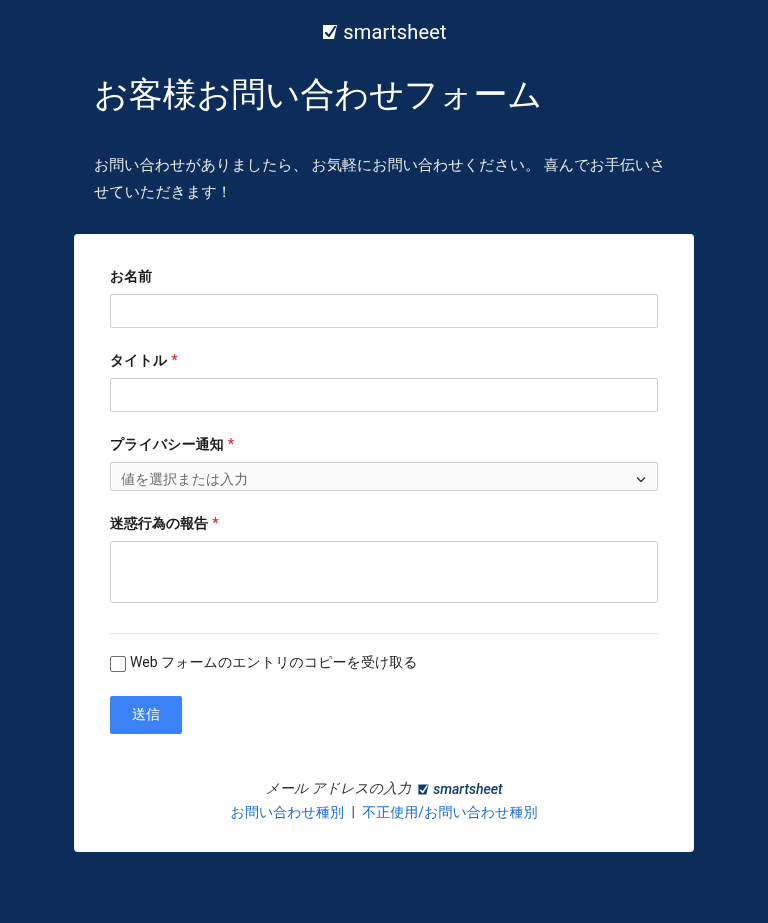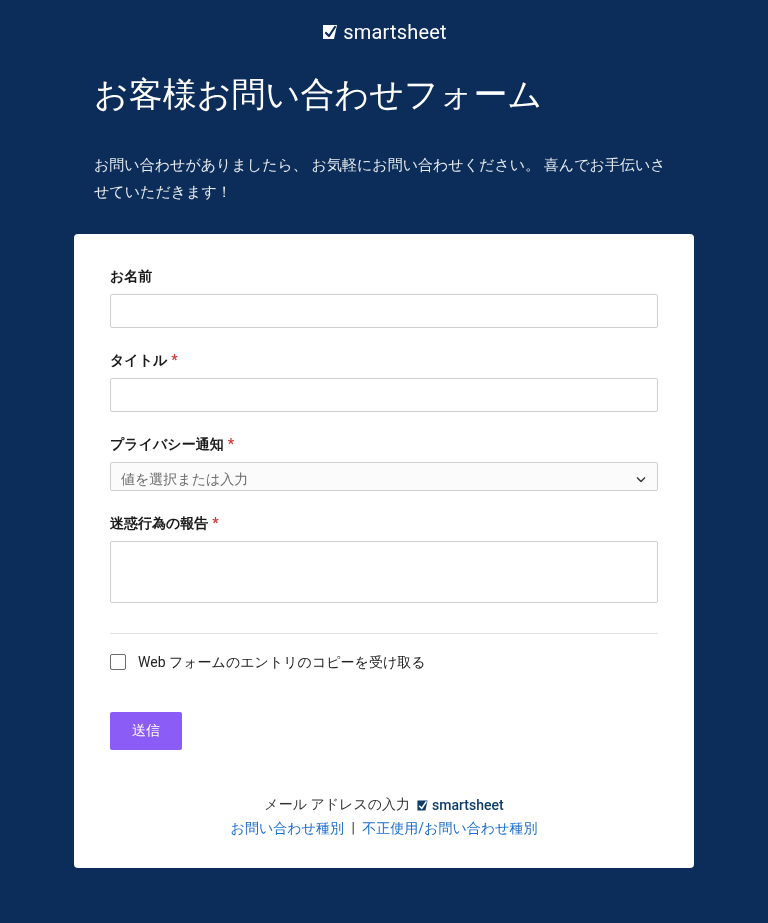--- a/index.html
+++ b/index.html
@@ -118,55 +118,56 @@
       justify-content: center;
       cursor: pointer;
     }
     .divider {
       border: none;
       border-top: 1px solid #e3e3e3;
       margin: 26px 0 20px 0;
     }
     .checkbox-row {
       display: flex;
-      align-items: flex-start;
-      gap: 12px;
-      margin-bottom: 40px;
+      align-items: flex-end;
+      gap: 4px;
+      margin-bottom: 24px;
     }
     .checkbox {
       width: 16px;
       height: 16px;
       border: 1.5px solid #6b6b6b;
       border-radius: 2px;
       background: #fff;
       cursor: pointer;
       appearance: none;
     }
     .checkbox-label { font-size: 14px; color: #222; }
     .submit-btn {
-      background: #8b5cf6;
+      background: #3b82f6;
       color: #fff;
       border: none;
       padding: 10px 22px;
       font-size: 14px;
       border-radius: 2px;
       cursor: pointer;
     }
     .footer {
       text-align: center;
       margin-top: 46px;
       font-size: 14px;
     }
     .footer-row1 {
       color: #333;
       display: flex;
       align-items: center;
       justify-content: center;
       gap: 6px;
       margin-bottom: 6px;
+      font-style: italic;
     }
     .footer-logo-wrap { display: inline-flex; align-items: center; gap: 3px; }
     .footer-logo-mark { width: 13px; height: 13px; display: inline-flex; }
     .footer-logo-text { font-size: 14px; color: #0e3d6b; font-weight: 500; }
     .footer-row2 { color: #333; }
     .footer-link { color: #1a6dcc; text-decoration: none; cursor: pointer; }
     .footer-sep { color: #333; margin: 0 4px; }
   </style>
 </head>
 <body>

